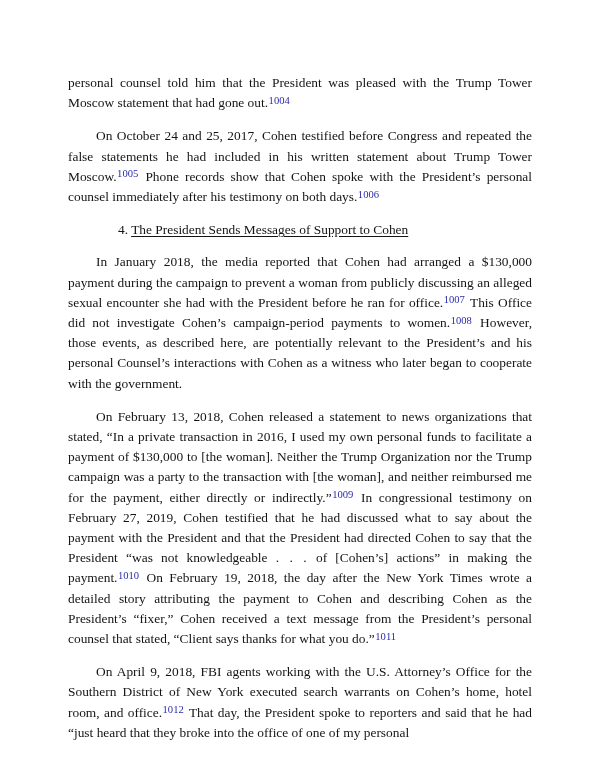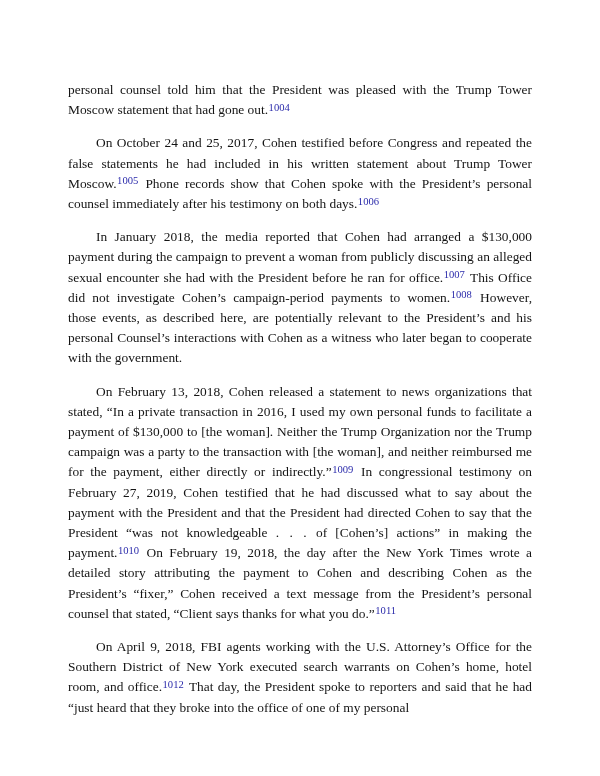--- a/index.html
+++ b/index.html
@@ -21,21 +21,21 @@
     background: #ffffff;
     box-sizing: border-box;
   }
   .text-column {
     position: absolute;
     left: 68px;
     top: 68px;
     width: 464px;
   }
   p.body-para {
-    margin: 12px 0 13px 0;
+    margin: 5px 0 13px 0;
     font-size: 13.4px;
     line-height: 20.2px;
     text-align: justify;
     text-justify: inter-word;
     text-indent: 28px;
     hyphens: none;
     -webkit-hyphens: none;
   }
   p.body-para.cont {
     text-indent: 0;
@@ -68,17 +68,18 @@
     letter-spacing: 0.08em;
   }
 </style>
 </head>
 <body>
 
 <div class="page" style="background: rgb(255, 255, 255);">
   <div class="text-column" id="text-column" style="color: rgb(20, 20, 20);">
       <p class="body-para cont"><span>personal counsel told him that the President was pleased with the Trump Tower Moscow statement that had gone out.</span><sup class="fn" style="color: rgb(43, 43, 171);">1004</sup></p>
       <p class="body-para"><span>On October 24 and 25, 2017, Cohen testified before Congress and repeated the false statements he had included in his written statement about Trump Tower Moscow.</span><sup class="fn" style="color: rgb(43, 43, 171);">1005</sup><span> Phone records show that Cohen spoke with the President’s personal counsel immediately after his testimony on both days.</span><sup class="fn" style="color: rgb(43, 43, 171);">1006</sup></p>
+      <h2 class="section-heading"><span class="heading-number">4.</span> <span class="heading-title">The President Sends Messages of Support to Cohen</span></h2>
       <p class="body-para"><span>In January 2018, the media reported that Cohen had arranged a $130,000 payment during the campaign to prevent a woman from publicly discussing an alleged sexual encounter she had with the President before he ran for office.</span><sup class="fn" style="color: rgb(43, 43, 171);">1007</sup><span> This Office did not investigate Cohen’s campaign-period payments to women.</span><sup class="fn" style="color: rgb(43, 43, 171);">1008</sup><span> However, those events, as described here, are potentially relevant to the President’s and his personal Counsel’s interactions with Cohen as a witness who later began to cooperate with the government.</span></p>
       <p class="body-para"><span>On February 13, 2018, Cohen released a statement to news organizations that stated, “In a private transaction in 2016, I used my own personal funds to facilitate a payment of $130,000 to [the woman]. Neither the Trump Organization nor the Trump campaign was a party to the transaction with [the woman], and neither reimbursed me for the payment, either directly or indirectly.”</span><sup class="fn" style="color: rgb(43, 43, 171);">1009</sup><span> In congressional testimony on February 27, 2019, Cohen testified that he had discussed what to say about the payment with the President and that the President had directed Cohen to say that the President “was not knowledgeable </span><span class="ellipsis-spaced">. . .</span><span> of [Cohen’s] actions” in making the payment.</span><sup class="fn" style="color: rgb(43, 43, 171);">1010</sup><span> On February 19, 2018, the day after the New York Times wrote a detailed story attributing the payment to Cohen and describing Cohen as the President’s “fixer,” Cohen received a text message from the President’s personal counsel that stated, “Client says thanks for what you do.”</span><sup class="fn" style="color: rgb(43, 43, 171);">1011</sup></p>
       <p class="body-para"><span>On April 9, 2018, FBI agents working with the U.S. Attorney’s Office for the Southern District of New York executed search warrants on Cohen’s home, hotel room, and office.</span><sup class="fn" style="color: rgb(43, 43, 171);">1012</sup><span> That day, the President spoke to reporters and said that he had “just heard that they broke into the office of one of my personal</span></p>
     </div>
 </div>
 
 </body></html>

